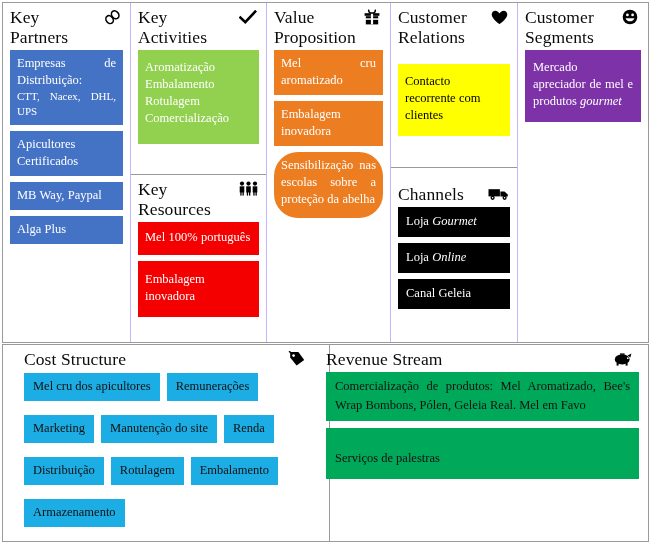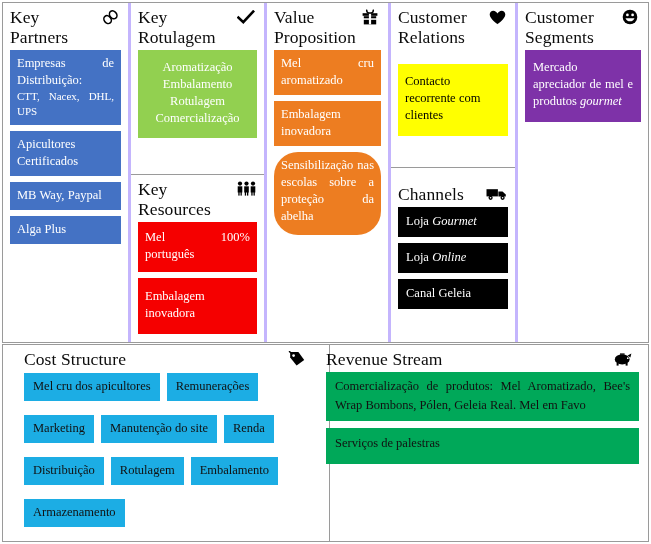--- a/index.html
+++ b/index.html
@@ -23,21 +23,21 @@
   }
 
   
   .top-band { left: 2px; top: 2px; width: 647px; height: 341px; }
   .bottom-band { left: 2px; top: 344px; width: 647px; height: 198px; }
 
   .col {
     position: absolute;
     top: 0;
     height: 100%;
-    border-right: 3px solid #c4b5fd;
+    border-right: 1px solid #c4b5fd;
     display: flex;
     flex-direction: column;
   }
   .col.last { border-right: none; }
 
   .cell {
     position: relative;
     padding: 4px 7px 6px 7px;
     overflow: hidden;
   }
@@ -146,28 +146,28 @@
         </div>
         <div class="block b-blue">Apicultores Certificados</div>
         <div class="block b-blue">MB Way, Paypal</div>
         <div class="block b-blue lastb">Alga Plus</div>
       </div>
     </div>
 
     <div class="col" style="left:128px; width:136px;">
       <div class="cell split-top" style="height:172px;">
         <div class="head">
-          <span>Key Rotulagem</span>
+          <span>Key Activities</span>
           <span class="icon">
             <svg width="18" height="15" viewBox="0 0 18 15">
               <path d="M1.5 7.6 L6.3 12.2 L16.2 1.6" fill="none" stroke="#000" stroke-width="2.6" stroke-linecap="square"></path>
             </svg>
           </span>
         </div>
-        <div class="block b-green lastb" style="white-space:pre-line;text-align:center;padding-top:9px;padding-bottom:11px;">Aromatização
+        <div class="block b-green lastb" style="white-space:pre-line;text-align:left;padding-top:9px;padding-bottom:17px;">Aromatização
 Embalamento
 Rotulagem
 Comercialização</div>
       </div>
 
       <div class="cell" style="height:168px;">
         <div class="head">
           <span>Key Resources</span>
           <span class="icon">
             <svg width="21" height="15" viewBox="0 0 21 15">
@@ -315,18 +315,18 @@
                 <path d="M14.6 3.4 L18.4 1.4 L17.4 5.6 Z"></path>
                 <rect x="3.6" y="11.0" width="2.0" height="2.6"></rect>
                 <rect x="12.6" y="11.0" width="2.0" height="2.6"></rect>
                 <rect x="7.0" y="1.4" width="4.6" height="1.4"></rect>
                 <circle cx="14.8" cy="6.2" r="0.85" fill="#fff"></circle>
               </g>
             </svg>
           </span>
         </div>
         <div class="rev-block">Comercialização de produtos: Mel Aromatizado, Bee's Wrap Bombons, Pólen, Geleia Real. Mel em Favo</div>
-        <div class="rev-block" style="padding-top:6px;padding-bottom:11px;">Serviços de palestras</div>
+        <div class="rev-block" style="padding-top:21px;padding-bottom:11px;">Serviços de palestras</div>
       </div>
     </div>
   </div>
 
 </div>
 
 </body></html>

